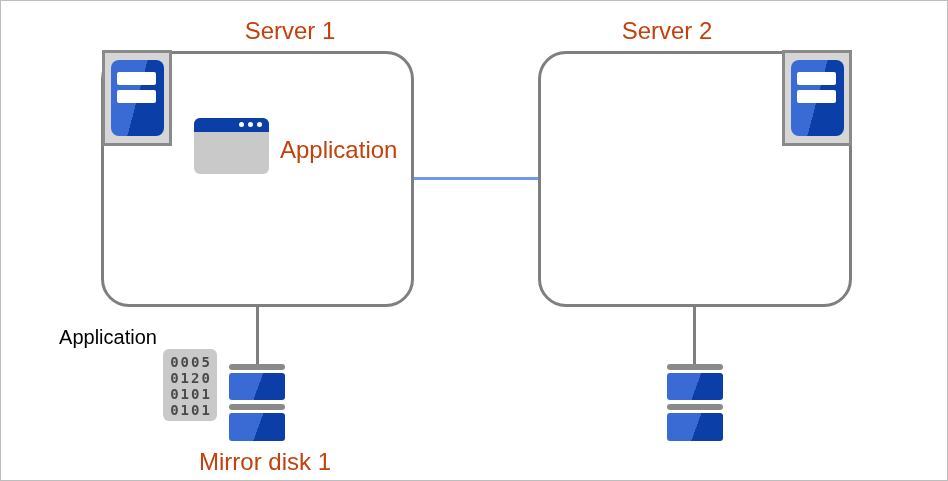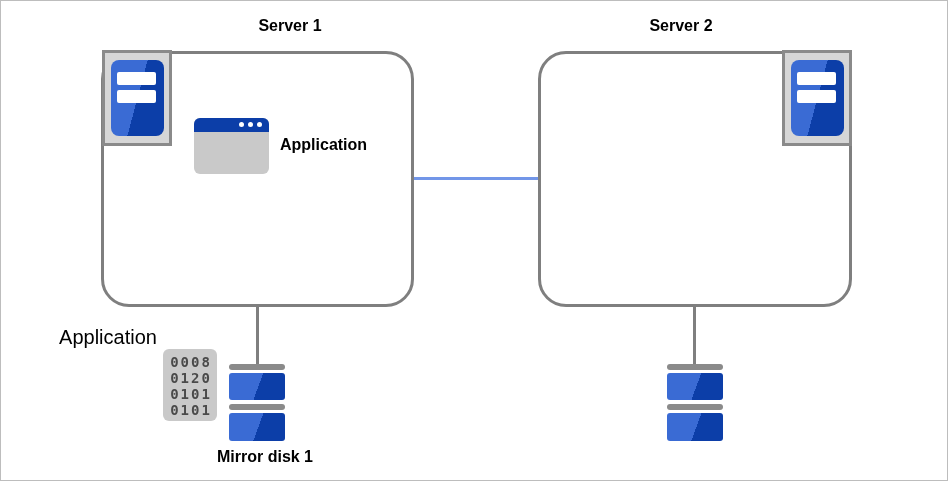--- a/index.html
+++ b/index.html
@@ -23,26 +23,25 @@
   .server-box {
     box-sizing: border-box;
     border: 3px solid var(--box-border, #7f7f7f);
     border-radius: 28px;
     background: #ffffff;
     z-index: 1;
   }
 
   
   .diagram-label {
-    font-size: 16px;
-    color: #000000;
+    font-size: 24px;
+    color: #c2410c;
     text-align: center;
     white-space: nowrap;
     z-index: 4;
-    font-weight: bold;
   }
   .left-note {
     font-size: 20px;
     color: #000000;
     text-align: center;
     line-height: 25px;
     z-index: 4;
   }
 
   
@@ -146,21 +145,21 @@
     line-height: 16px;
     color: var(--digit-color, #4a4a4a);
   }
 </style>
 </head>
 <body>
 
 <div class="canvas">
 
   <div class="abs diagram-label" style="left:229px; top:16px; width:120px;">Server 1</div>
-  <div class="abs diagram-label" style="left:620px; top:16px; width:120px;">Server 2</div>
+  <div class="abs diagram-label" style="left:606px; top:16px; width:120px;">Server 2</div>
 
   <div class="abs link-line" style="left:413px; top:176px; width:124px;"></div>
 
   <div class="abs server-box" style="left:100px; top:50px; width:313px; height:256px;"></div>
 
   <div class="abs server-box" style="left:537px; top:50px; width:314px; height:256px;"></div>
 
   <div class="abs server-icon-frame" style="left:101px; top:49px;">
     <div class="server-icon-body">
       <div class="server-slot s1"></div>
@@ -185,21 +184,21 @@
   </div>
   <div class="abs diagram-label" style="left:279px; top:135px; text-align:left;">Application</div>
 
   <div class="abs drop-line" style="left:255px; top:305px; height:59px;"></div>
   <div class="abs drop-line" style="left:692px; top:305px; height:59px;"></div>
 
   <div class="abs left-note" style="left:37px; top:324px; width:140px;">
     <div>Application</div>
   </div>
   <div class="abs binary-card" style="left:162px; top:348px;">
-    <div class="binary-row">0008</div>
+    <div class="binary-row">0005</div>
     <div class="binary-row">0120</div>
     <div class="binary-row">0101</div>
     <div class="binary-row">0101</div>
   </div>
 
   <div class="abs disk" style="left:228px; top:363px;">
     <div class="platter-bar bar1"></div>
     <div class="disk-block block1"></div>
     <div class="platter-bar bar2"></div>
     <div class="disk-block block2"></div>

